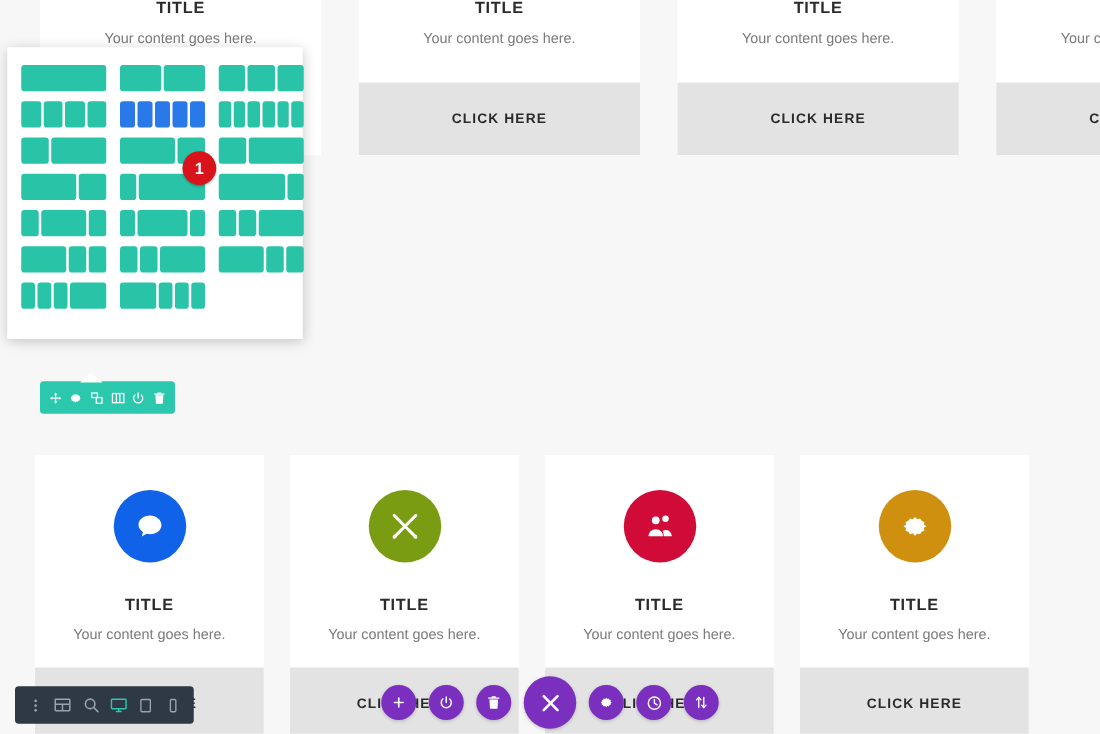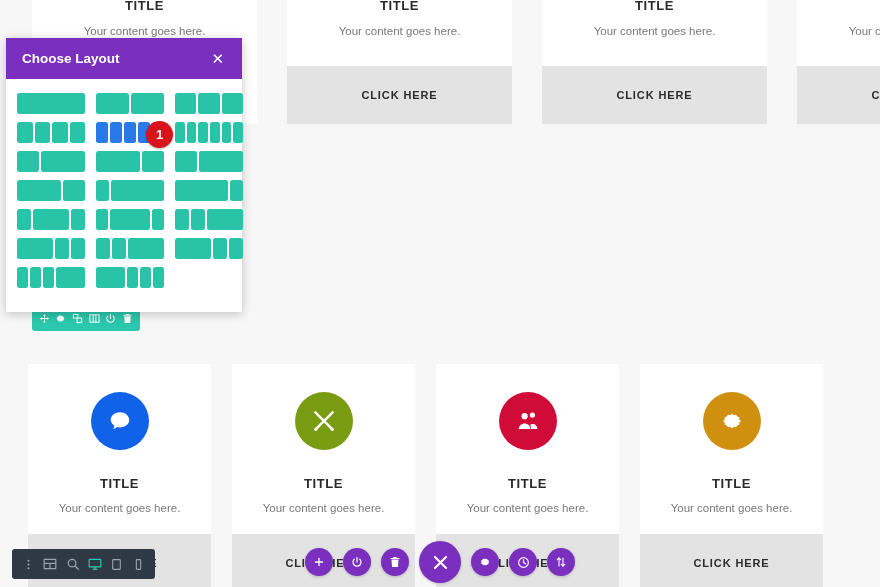--- a/index.html
+++ b/index.html
@@ -250,24 +250,20 @@
         </svg>
     </div>
     <div class="ti" title="Delete">
       <svg width="11" height="11" viewBox="0 0 24 24" fill="currentColor">
           <path d="M9 2h6l1 2h5v2H3V4h5l1-2zM5 7h14l-1 15H6L5 7z"></path>
         </svg>
     </div>
   </div>
 
   <div id="modal">
-    <div class="hdr">
-      <span class="t">Choose Layout</span>
-      <span class="x">✕</span>
-    </div>
     <div class="grid" id="layoutGrid">
         <div class="lrow">
           <div class="lopt" style="width: 68px;">
             <div class="lcell" style="width: 68px;"></div>
           </div>
           <div class="lopt" style="width: 68px;">
             <div class="lcell" style="width: 33px;"></div>
             <div class="lcell" style="width: 33px;"></div>
           </div>
           <div class="lopt" style="width: 68px;">

